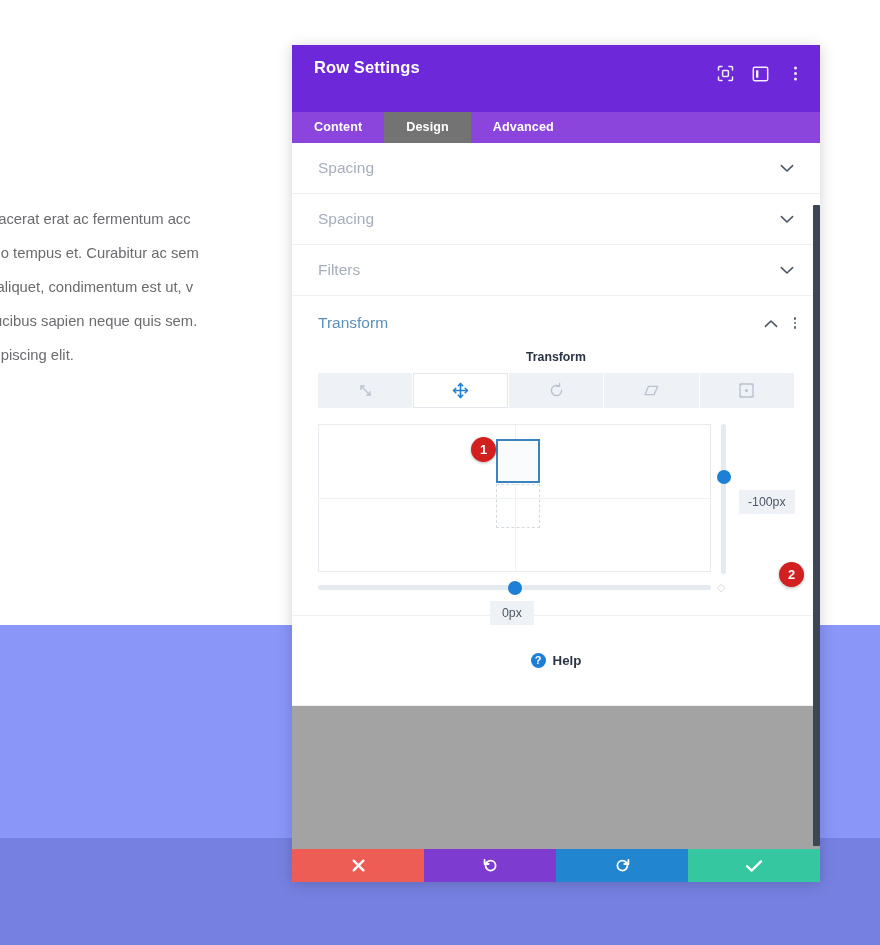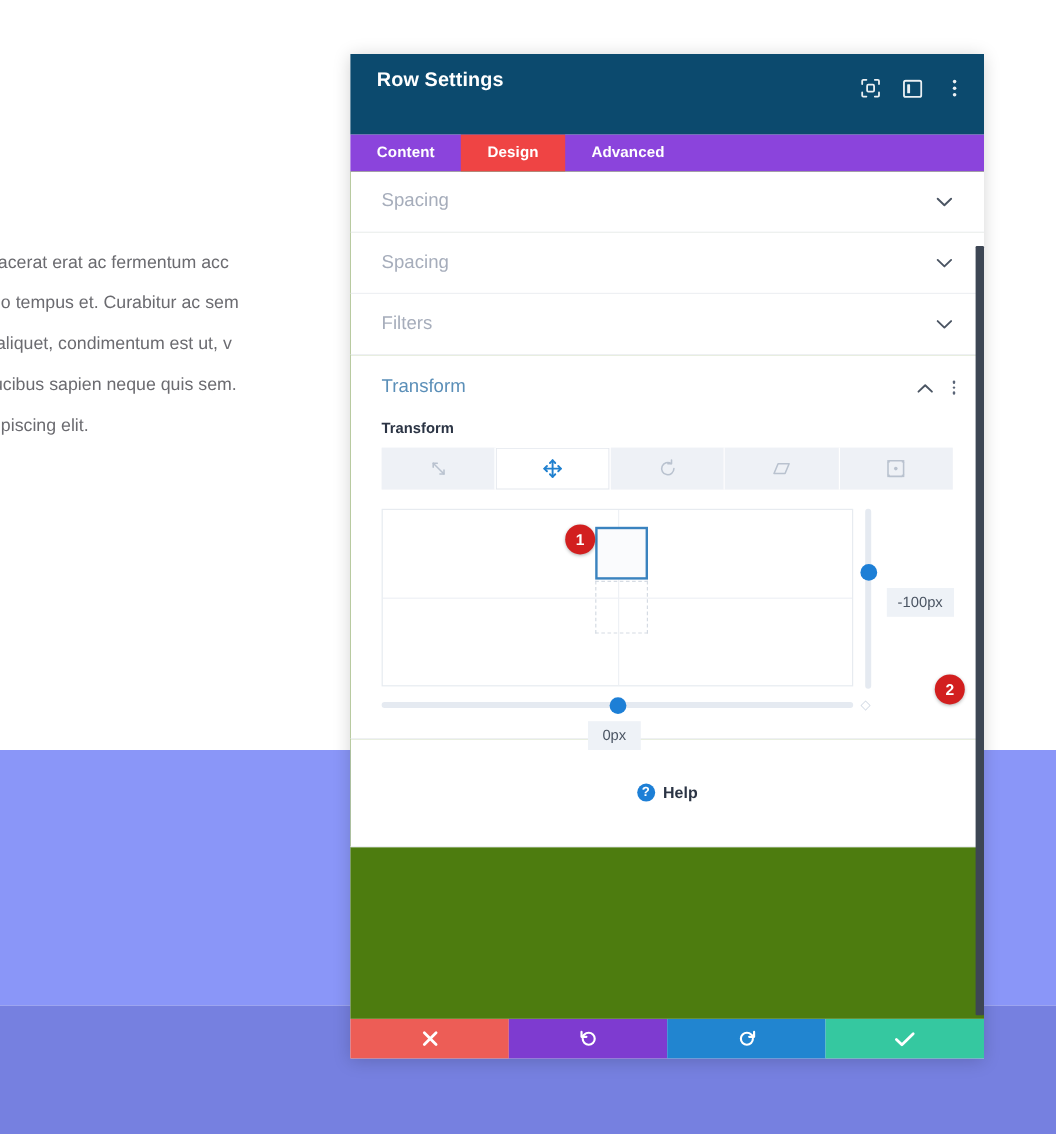--- a/index.html
+++ b/index.html
@@ -73,21 +73,21 @@
     height: 837px;
     background: #ffffff;
     box-shadow: 0 2px 14px rgba(0,0,0,0.18);
     display: flex;
     flex-direction: column;
     z-index: 10;
   }
 
   
   #modal-header {
-    background: #0c4a6e;
+    background: #6d28d9;
     height: 67px;
     position: relative;
     padding: 13px 22px 0 22px;
     flex: none;
   }
   #modal-title {
     color: #ffffff;
     font-size: 16.5px;
     font-weight: bold;
     letter-spacing: 0.1px;
@@ -125,28 +125,29 @@
   .tab {
     color: #ffffff;
     font-size: 12.6px;
     font-weight: bold;
     padding: 0 22px;
     height: 31px;
     line-height: 31px;
     cursor: pointer;
     letter-spacing: 0.1px;
   }
-  .tab.active { background: #ef4444; }
+  .tab.active { background: #737373; }
 
   
   #modal-body {
     flex: 1;
     overflow: hidden;
     position: relative;
-    background: #4d7c0f;
+    background: #a3a3a3;
+    text-align: center;
   }
 
   .accordion-row {
     height: 51px;
     border-bottom: 1px solid #eef0f3;
     display: flex;
     align-items: center;
     justify-content: space-between;
     padding: 0 26px 0 26px;
     cursor: pointer;

